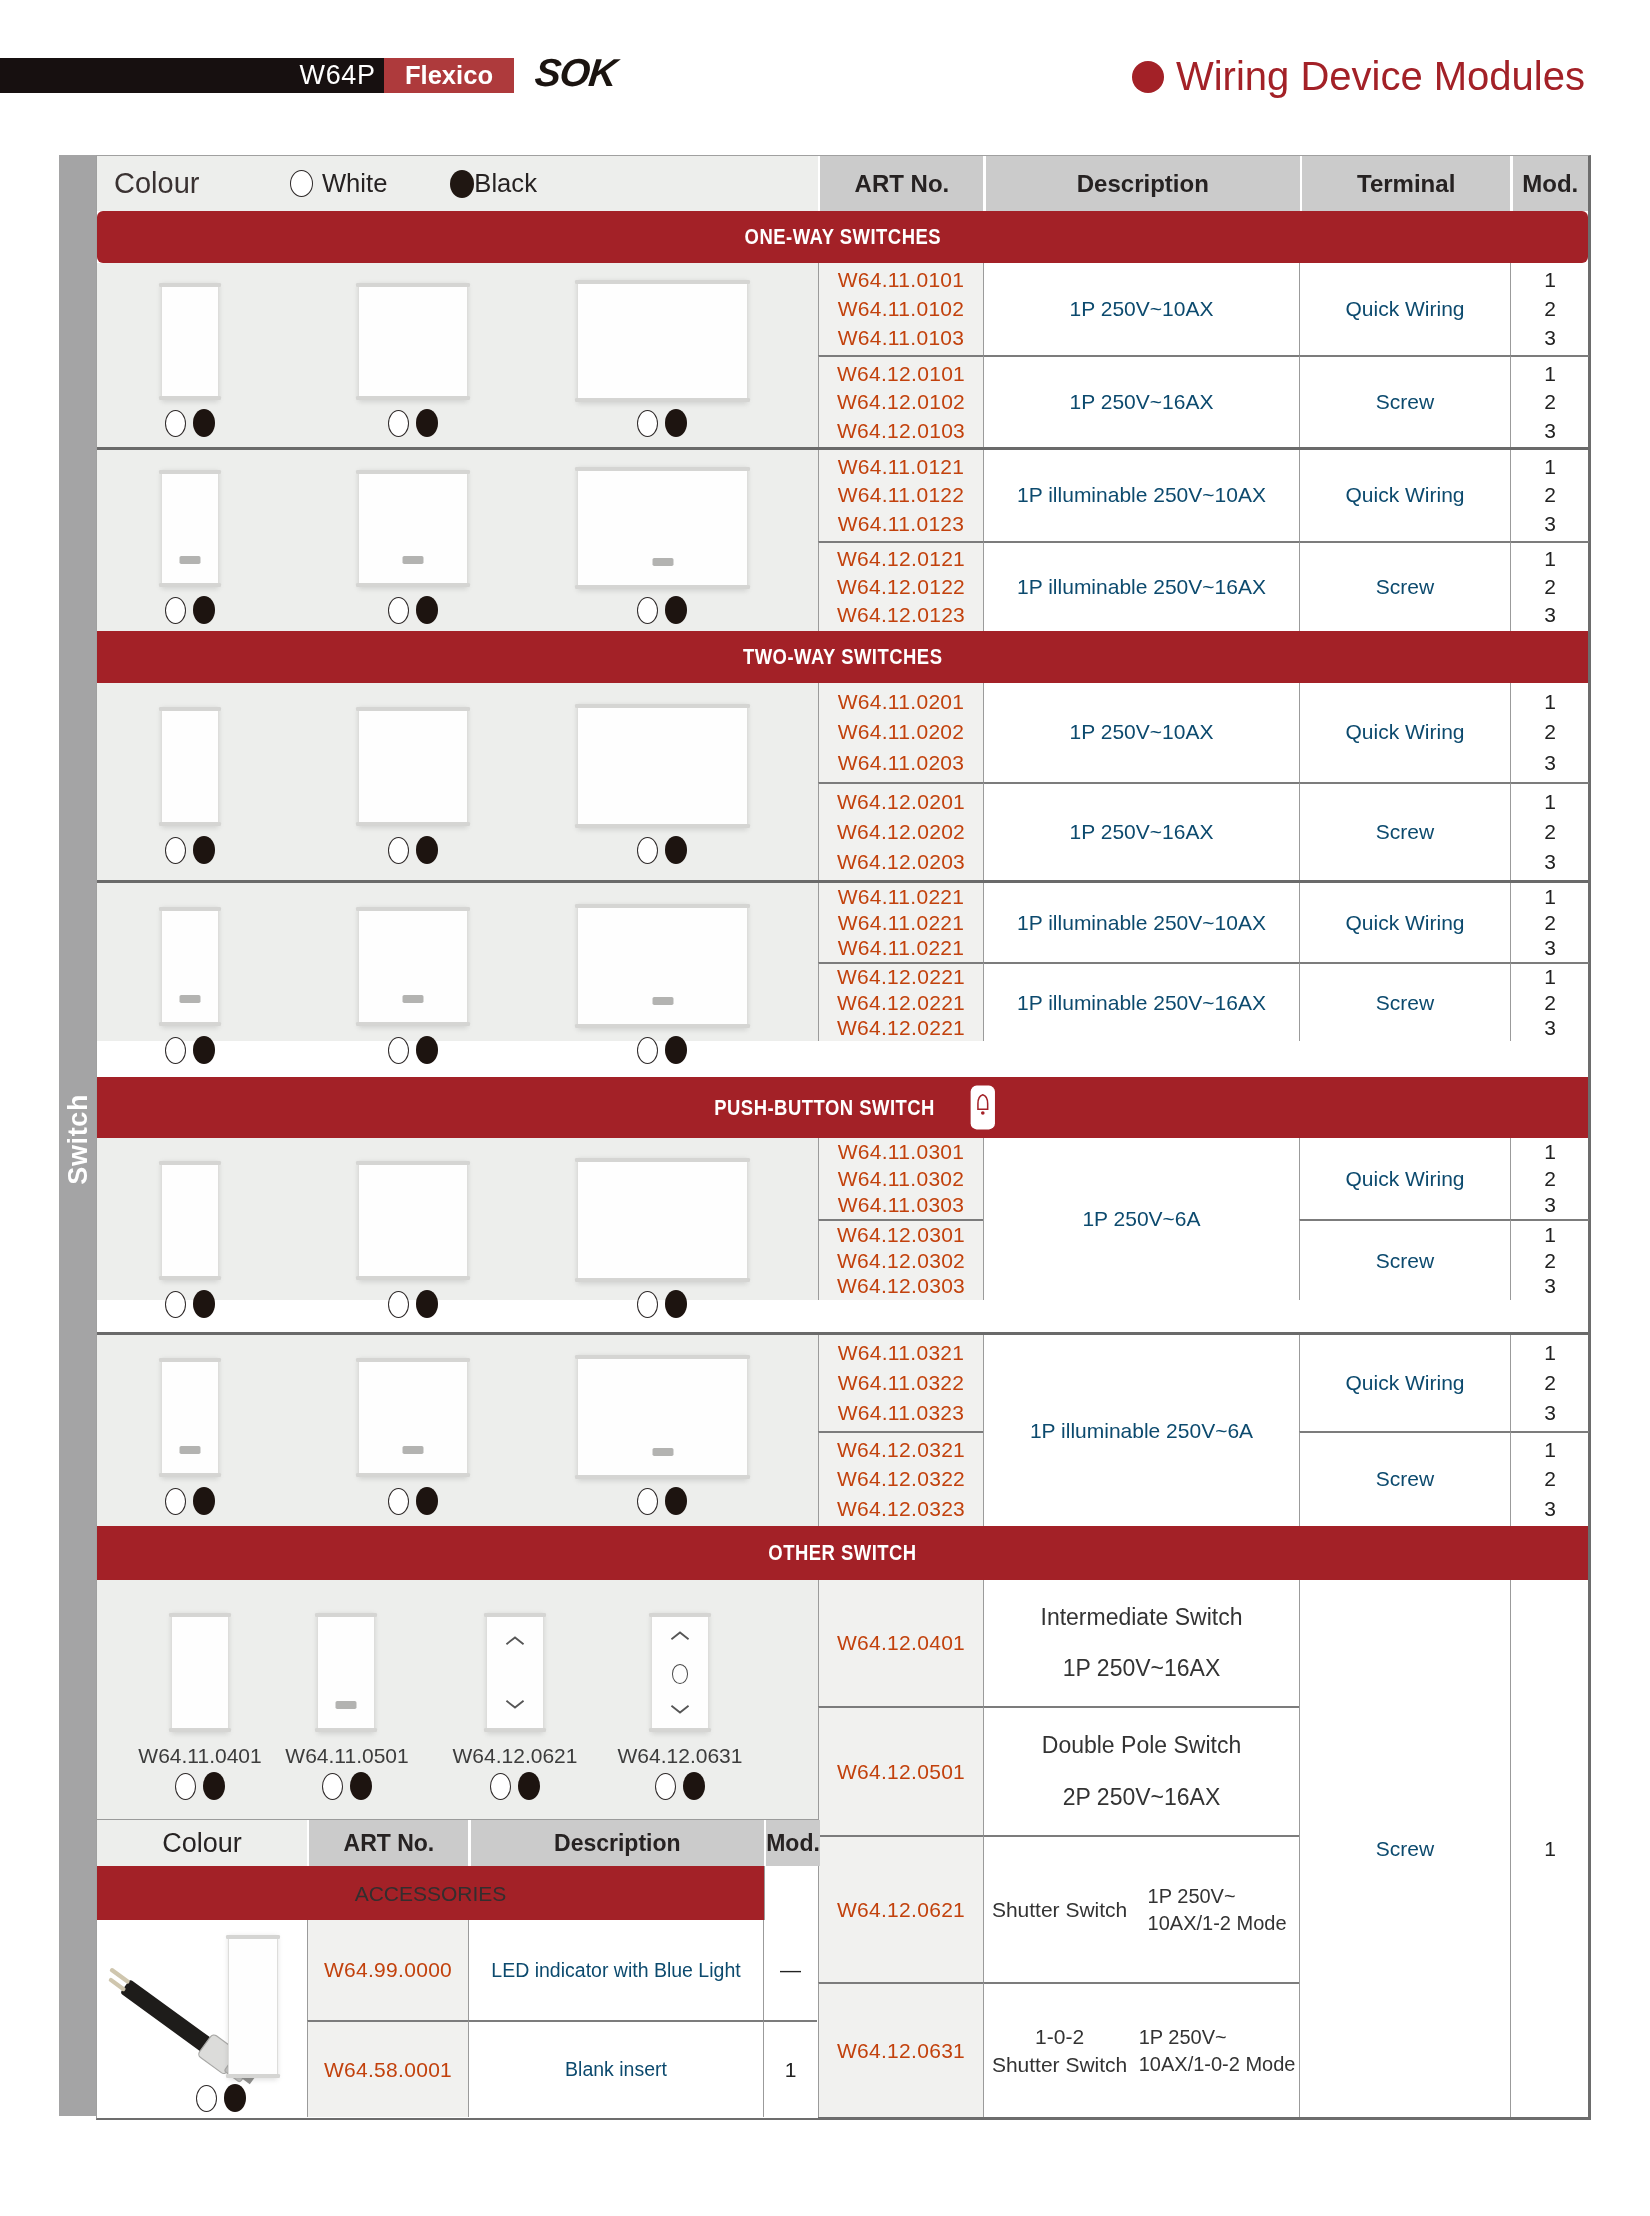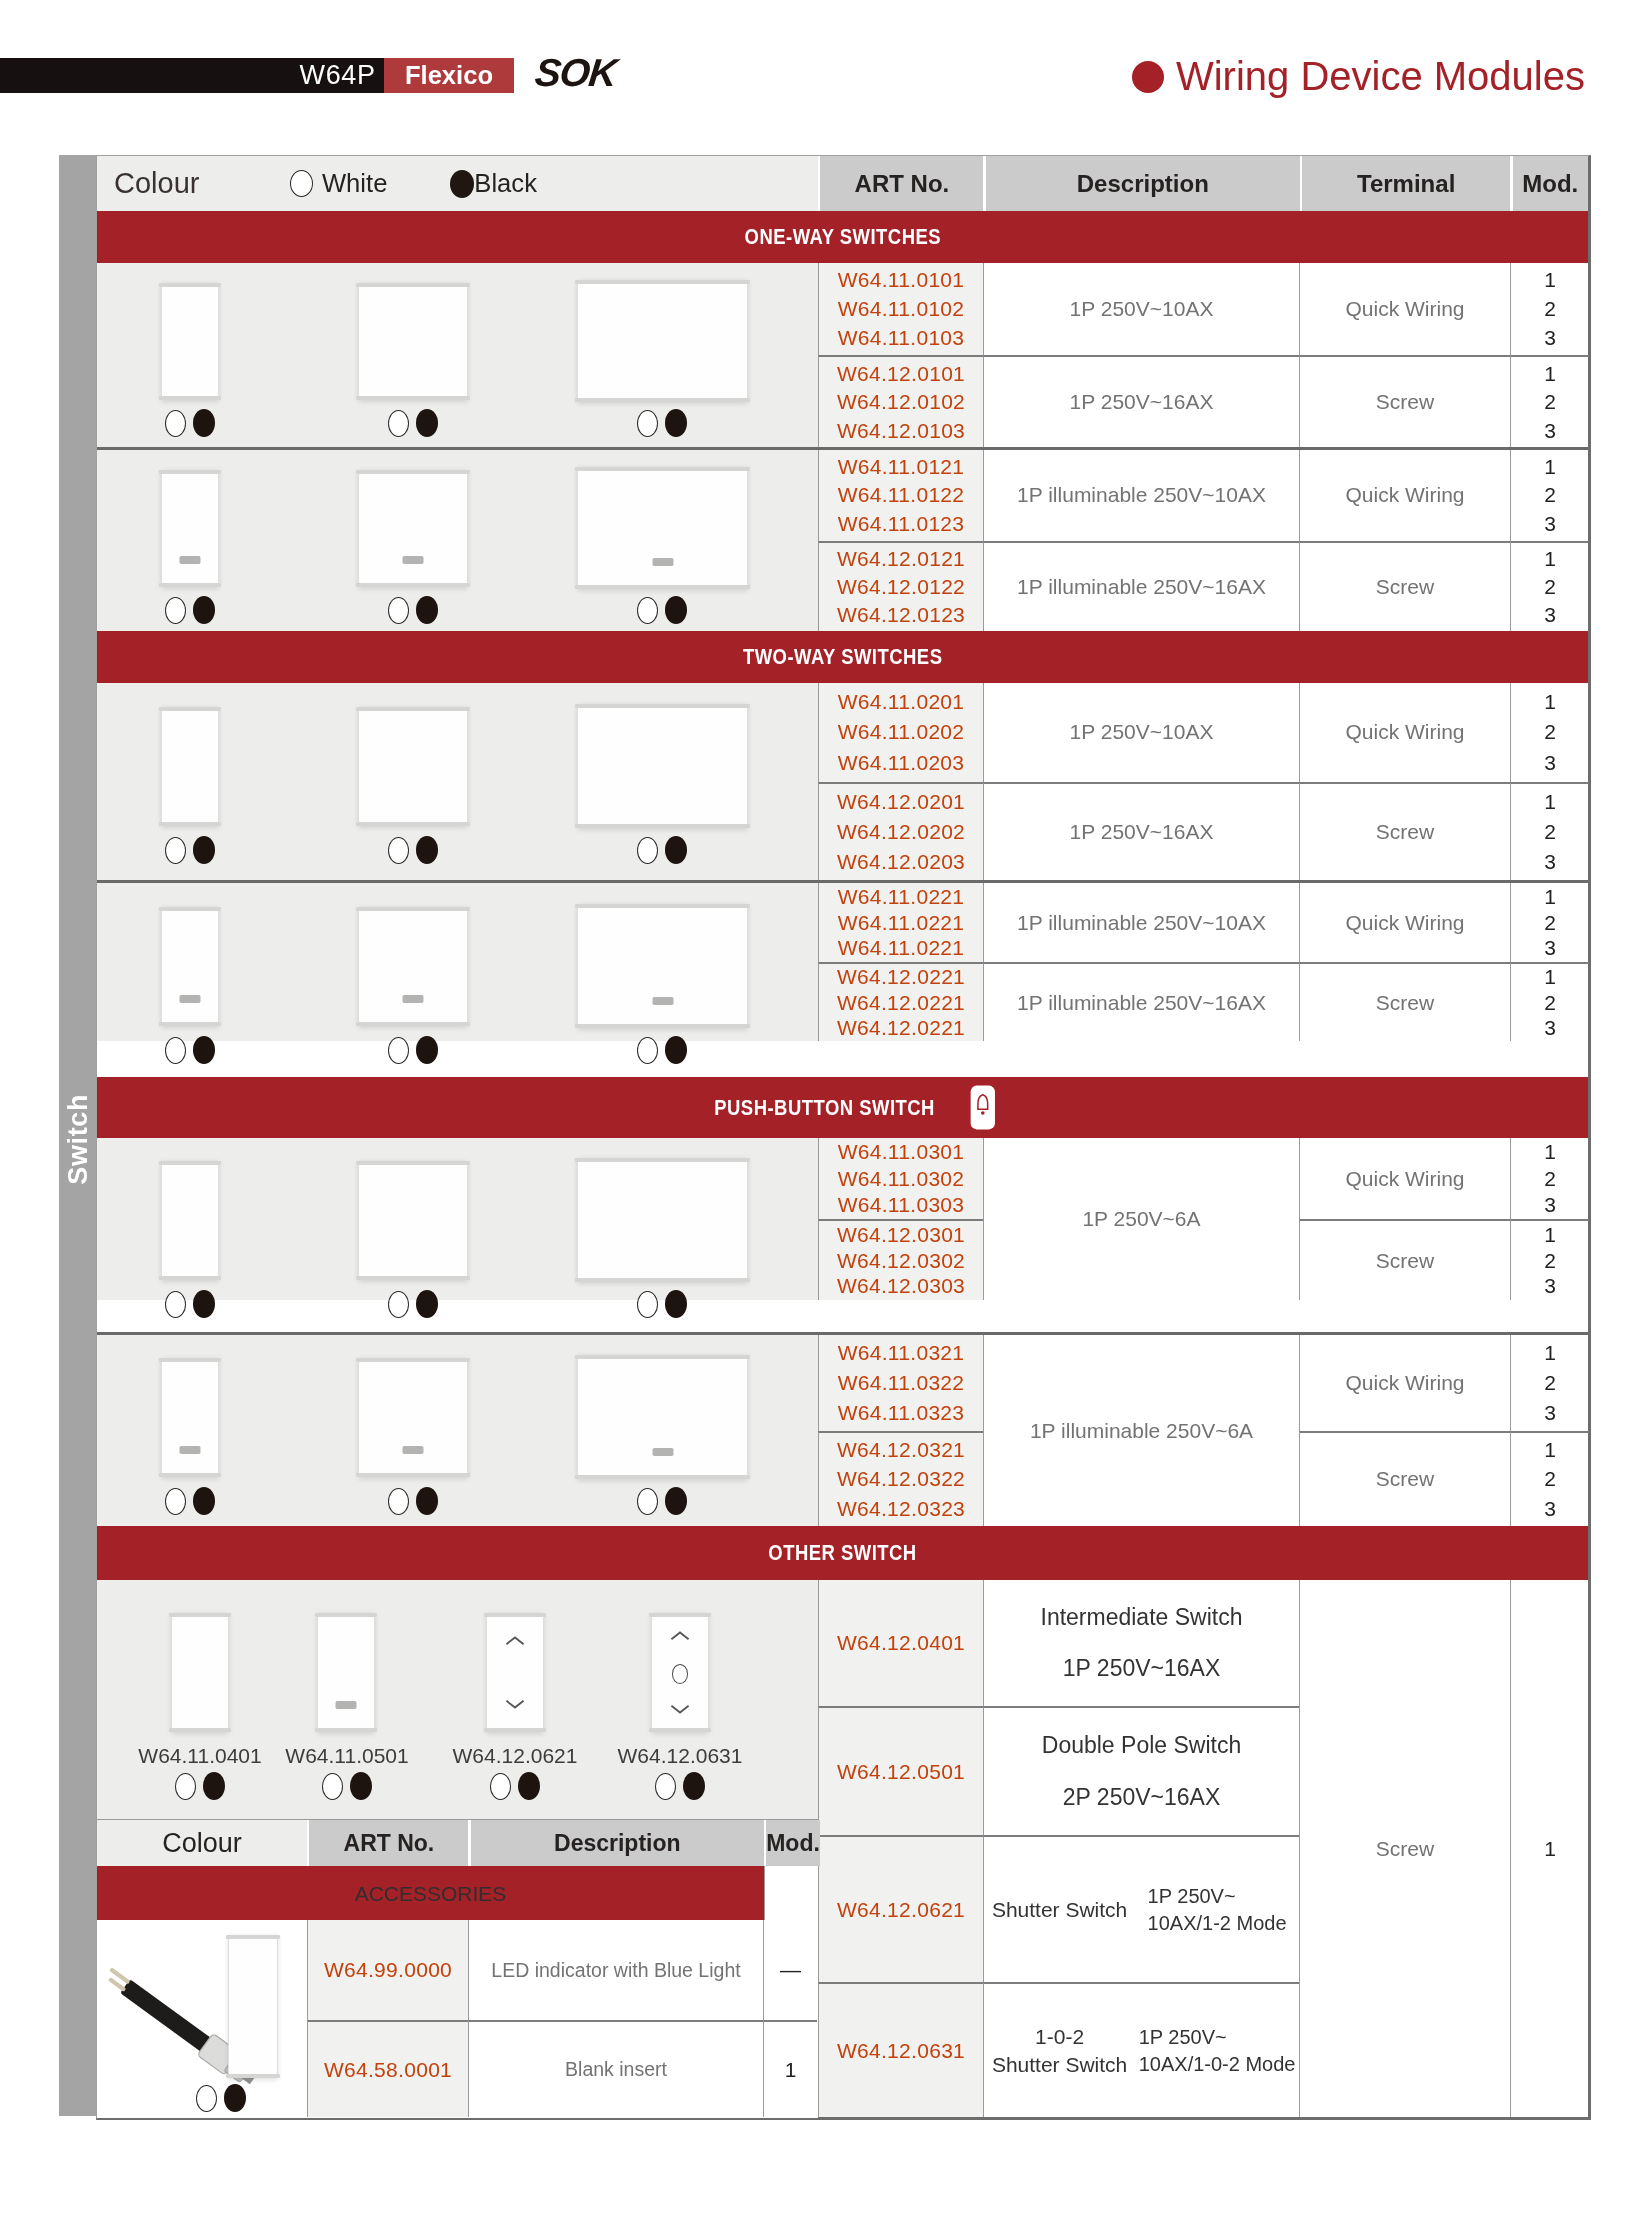--- a/index.html
+++ b/index.html
@@ -58,21 +58,21 @@
 
   .grp{position:absolute;left:0;width:1491px;}
   .grp.hb{border-top:3.7px solid #6a6a6a;}
   .imgcell{position:absolute;left:0;top:0;bottom:0;width:721px;background:var(--light);}
   .rows{position:absolute;left:721px;top:0;bottom:0;width:770px;display:grid;
         grid-template-columns:165px 316px 211px 79px;grid-template-rows:1fr 1fr;background:#fff;}
   .cell{border-left:1.2px solid var(--bl);display:flex;align-items:center;justify-content:center;overflow:hidden;}
   .cell.bt{border-top:2.4px solid var(--bsub);}
   .artc{background:var(--artbg);flex-direction:column;justify-content:space-evenly;align-items:center;}
   .artc div{font-size:21px;color:#c2410c;letter-spacing:0.3px;}
-  .descc span,.termc span{font-size:21px;color:#737373;}
+  .descc span,.termc span{font-size:21px;color:#0c4a6e;}
   .modc{flex-direction:column;justify-content:space-evenly;}
   .modc div{font-size:21px;color:#222;}
   .dspan{grid-column:2;grid-row:1/3;}
 
   
   .sw{position:absolute;background:#fefefe;border:0.6px solid #dddddb;border-radius:2.4px;
       box-shadow:0 1.8px 5.5px rgba(90,90,90,.18);}
   .sw .railt,.sw .railb{position:absolute;left:-3px;right:-3px;height:4.3px;background:#d5d5d3;border-radius:1.2px;}
   .sw .railt{top:-1.2px;} .sw .railb{bottom:-1.2px;}
   .sw .ind{position:absolute;left:50%;transform:translateX(-50%);bottom:22px;width:21px;height:8px;
@@ -149,21 +149,21 @@
           <span class="lg-dot"></span>
           <span class="lg-blabel">Black</span>
         </div>
       </div>
       <div class="hcell">ART No.</div>
       <div class="hcell">Description</div>
       <div class="hcell">Terminal</div>
       <div class="hcell">Mod.</div>
     </div>
 
-    <div class="abs band" style="top:55px;height:52px;">
+    <div class="abs band" style="top:55px;height:52px;border-radius:6px;">
       <span class="bandtxt">ONE-WAY SWITCHES</span>
     </div>
 
     <div class="grp" style="top:107px;height:184px;">
       <div class="imgcell">
         <div class="sw" style="left:64px;top:20px;width:58px;height:117px;">
             <span class="railt"></span>
             <span class="railb"></span>
           </div>
         <div class="sw" style="left:261px;top:20px;width:110px;height:117px;">

